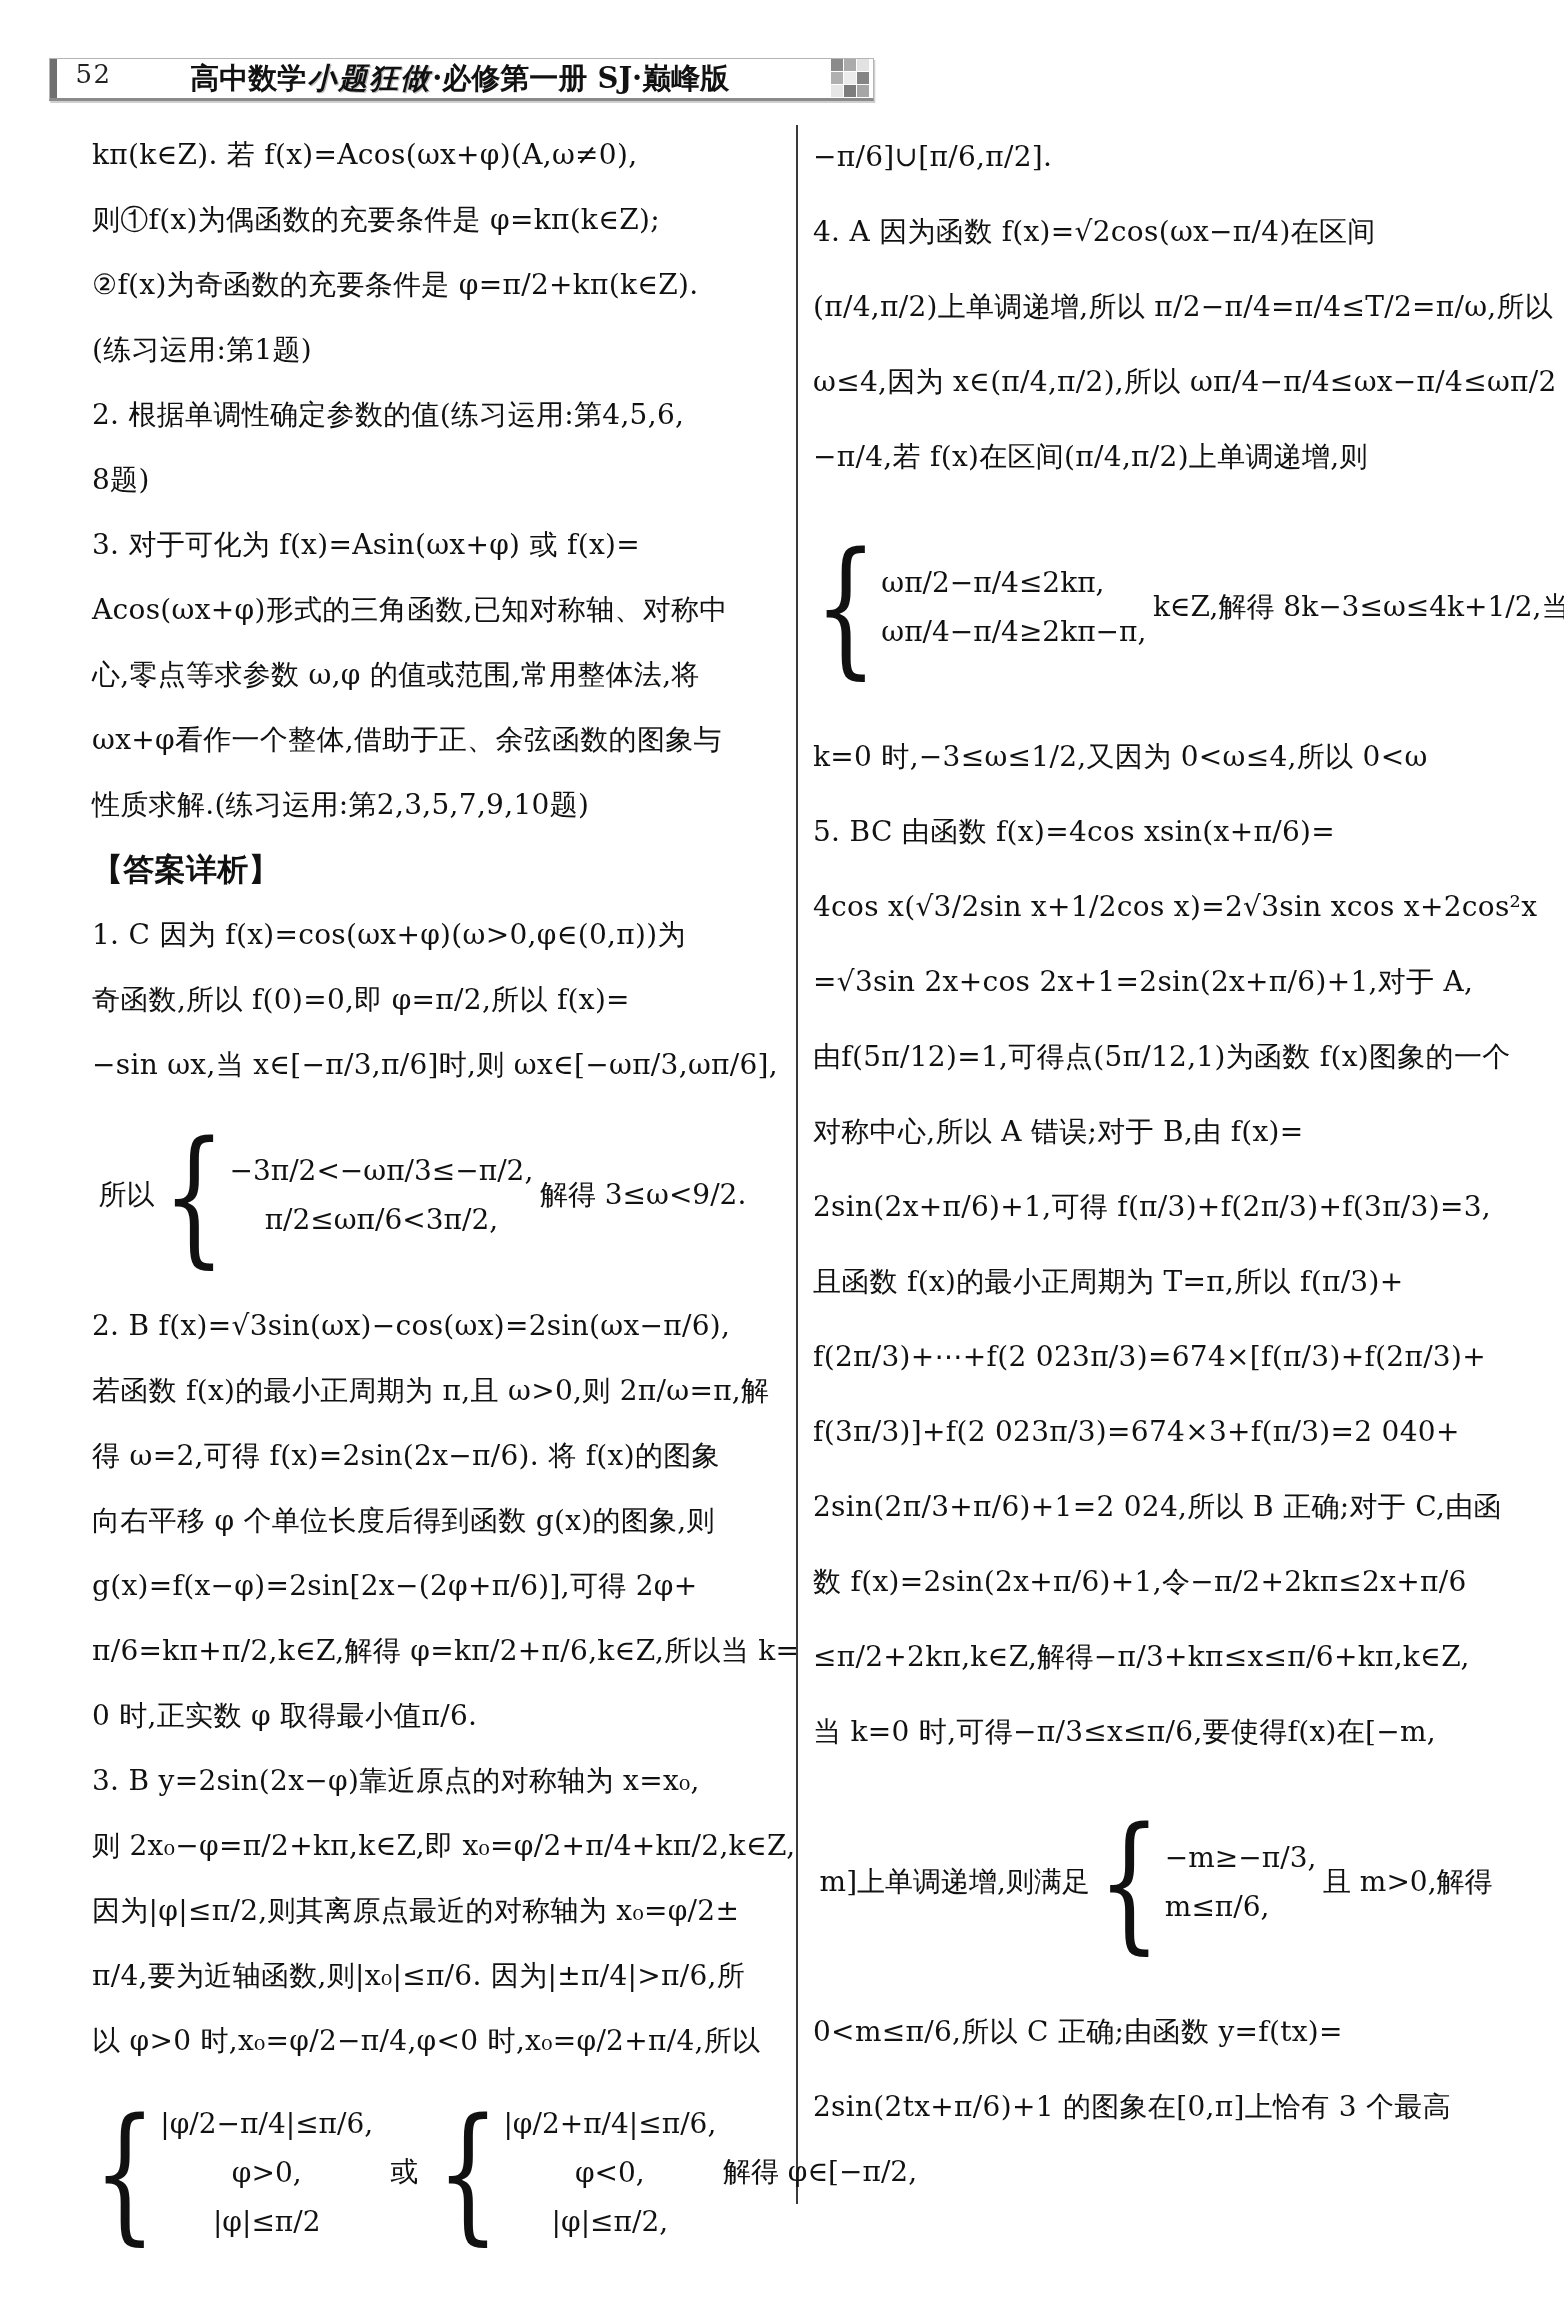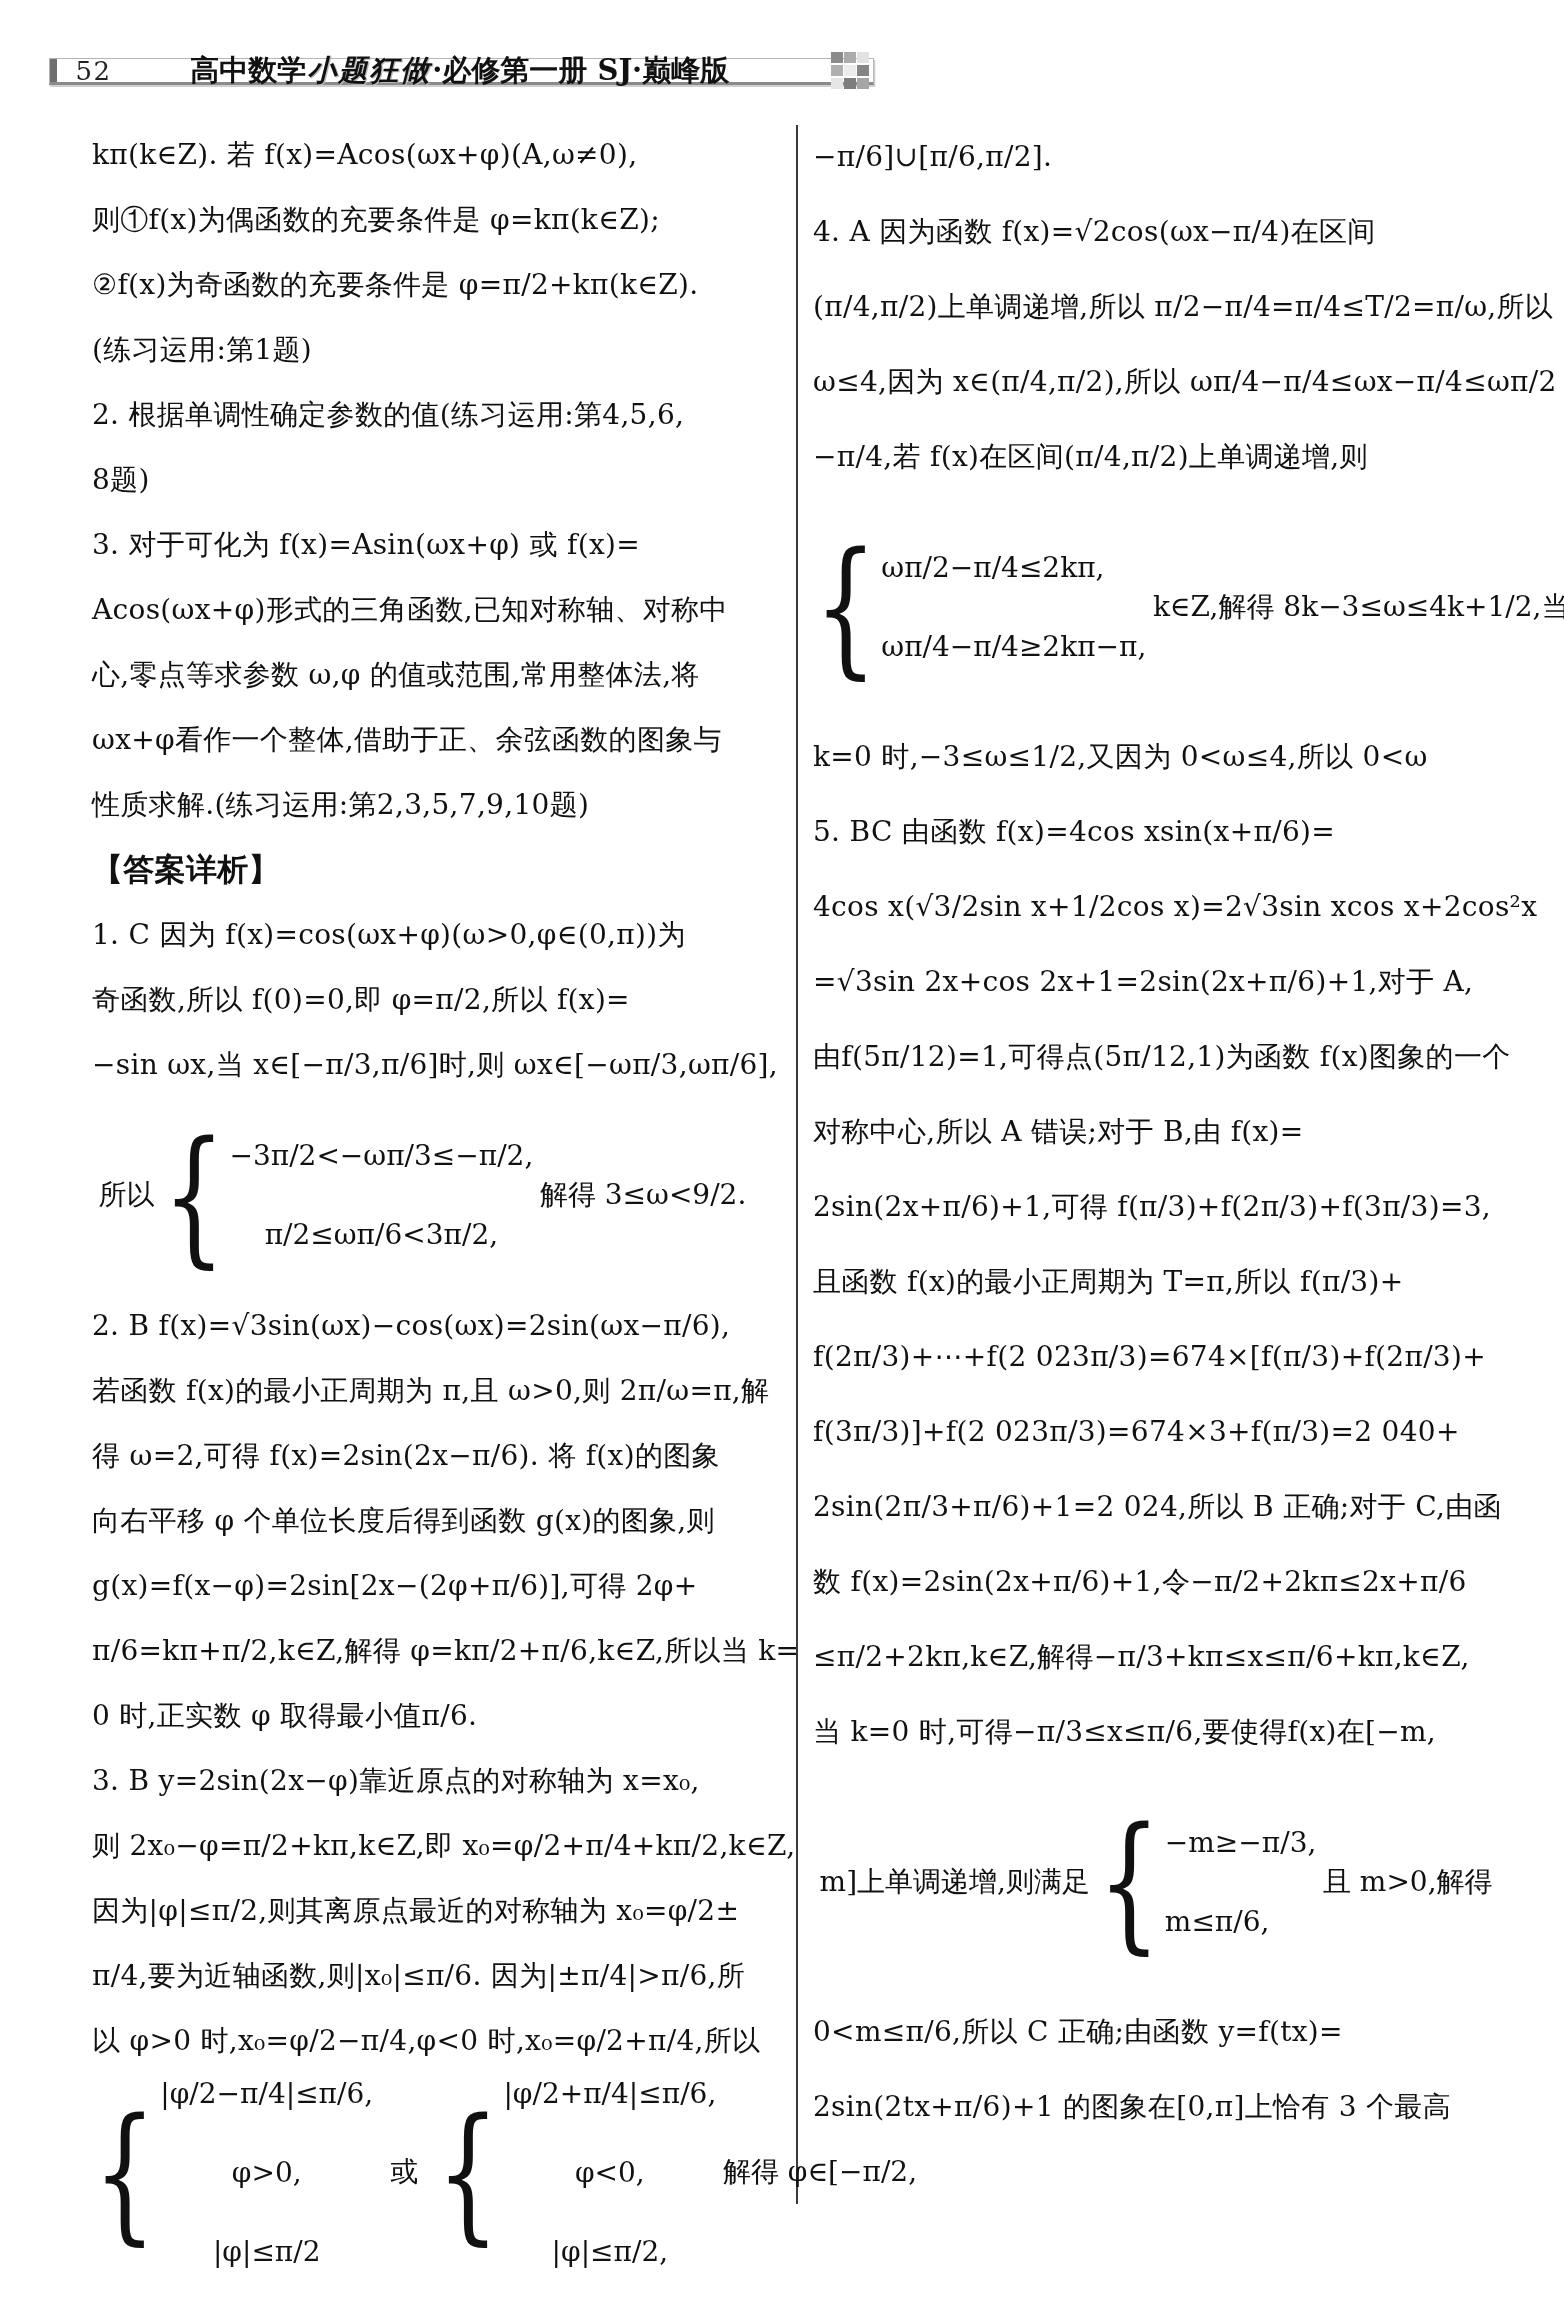--- a/index.html
+++ b/index.html
@@ -3,24 +3,24 @@
 <meta charset="utf-8">
 <style>
   html,body{margin:0;padding:0;}
   body{
     width:1564px;height:2319px;position:relative;
     background:#ffffff;color:#111;
     font-family:"DejaVu Serif","Liberation Serif",serif;
   }
   
   .header-band{
-    position:absolute;left:49px;top:58px;width:825px;height:27px;
+    position:absolute;left:49px;top:58px;width:825px;height:43px;
     background:#fff;border:1.3px solid #b5b5b5;border-bottom:3.3px solid #8a8a8a;
     box-shadow:1.3px 2px 0 #cfcfcf;
-    display:flex;align-items:center;box-sizing:border-box;
+    display:flex;box-sizing:border-box;
   }
   .header-accent{width:7.2px;align-self:stretch;background:#6f6f6f;margin-right:18.4px;}
   .page-number{font-size:26px;color:#222;letter-spacing:1.3px;margin-right:79px;}
   .header-title{flex:1;display:flex;align-items:baseline;gap:1px;font-size:29px;font-weight:bold;white-space:nowrap;}
   .title-logo{font-style:italic;font-weight:900;letter-spacing:2px;text-shadow:1.3px 1.3px 0 #bbb;}
   .checker{width:38px;height:38px;display:grid;grid-template-columns:repeat(3,1fr);grid-template-rows:repeat(3,1fr);gap:1.3px;margin-right:4px;}
   .checker div{width:100%;height:100%;}
   .c1{background:#8b8b8b}.c2{background:#ababab}.c3{background:#e2e2e2}
   .c4{background:#b0b0b0}.c5{background:#ececec}.c6{background:#858585}
   .c7{background:#e6e6e6}.c8{background:#7d7d7d}.c9{background:#a6a6a6}
@@ -34,21 +34,21 @@
     font-size:28px;white-space:nowrap;overflow:visible;letter-spacing:0.3px;
   }
   .col-right .line{height:75px;}
   .section-head{font-weight:bold;font-size:31px;}
   
   .system{display:flex;align-items:center;white-space:nowrap;font-size:28px;}
   .sys-left{height:196px;}
   .sys-right{height:225px;}
   .sys-bottom{height:198px;}
   .brace{font-size:99px;font-weight:400;line-height:1;transform:scaleY(1.5);margin:0 4px 0 1.3px;color:#111;}
-  .sys-rows{display:flex;flex-direction:column;justify-content:space-between;gap:46px;}
+  .sys-rows{display:flex;flex-direction:column;justify-content:space-between;gap:16px;}
   .sys-rows span{display:block;}
   .sys-lead,.sys-conn,.sys-tail{margin:0 6.6px;}
   .sys-conn{margin:0 17px;}
 </style>
 </head>
 <body>
 
 <div class="header-band">
   <div class="header-accent"></div>
   <div class="page-number">52</div>

